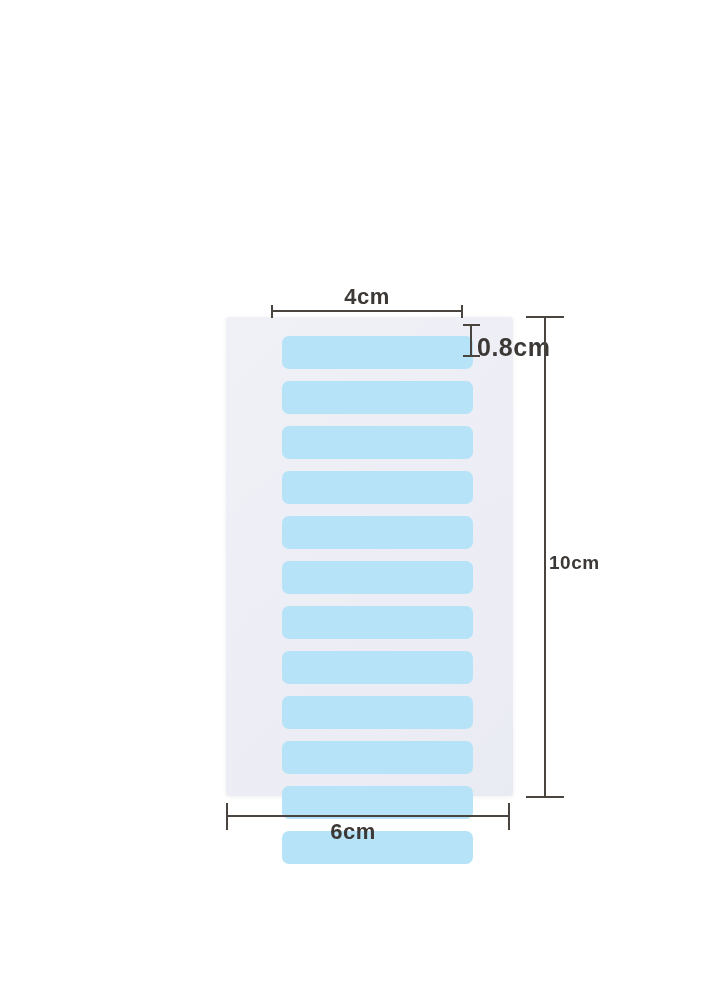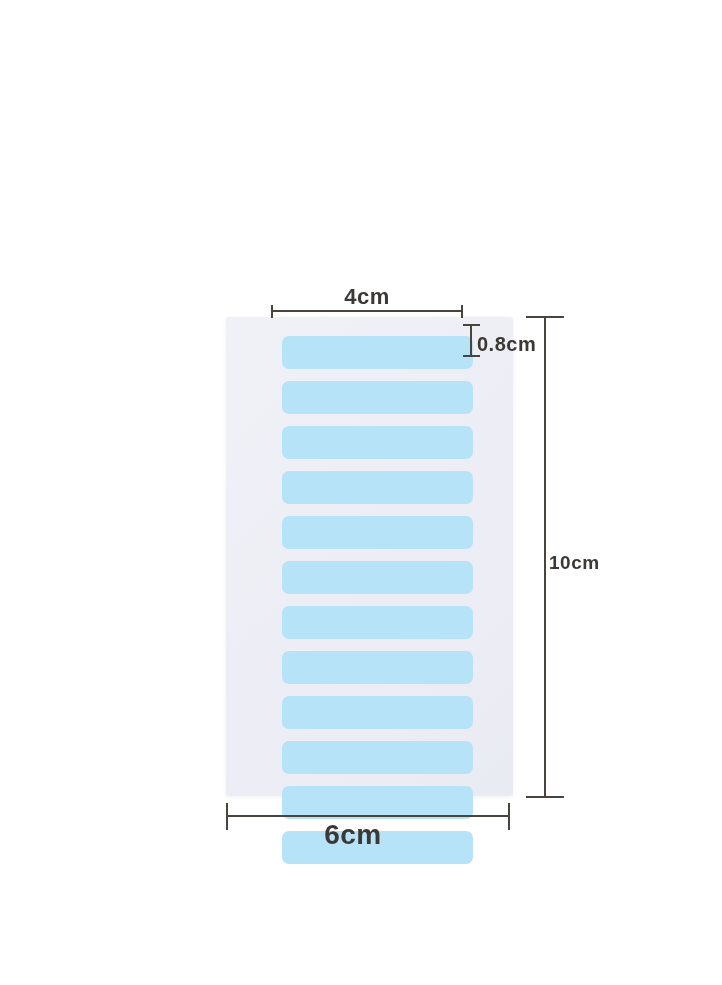--- a/index.html
+++ b/index.html
@@ -69,28 +69,28 @@
     color:var(--text);
     font-weight:600;
     letter-spacing:0.5px;
     white-space:nowrap;
   }
   .label-tab-width{
     left:223px;top:236px;width:192px;
     text-align:center;font-size:22px;
   }
   .label-tab-height{
-    left:429px;top:285px;font-size:20px;
+    left:429px;top:285px;font-size:25px;
   }
   .label-sheet-height{
     left:501px;top:504px;font-size:19px;
   }
   .label-sheet-width{
     left:163px;top:771px;width:284px;
-    text-align:center;font-size:28px;
+    text-align:center;font-size:22px;
   }
 
   
   .dim-tab-width-line{left:223px;top:262px;width:192px;}
   .dim-tab-height-line{left:422px;top:276px;height:33px;}
   .dim-sheet-height-line{left:496px;top:268px;height:482px;}
   .dim-sheet-width-line{left:178px;top:767px;width:284px;}
 </style>
 </head>
 <body>

